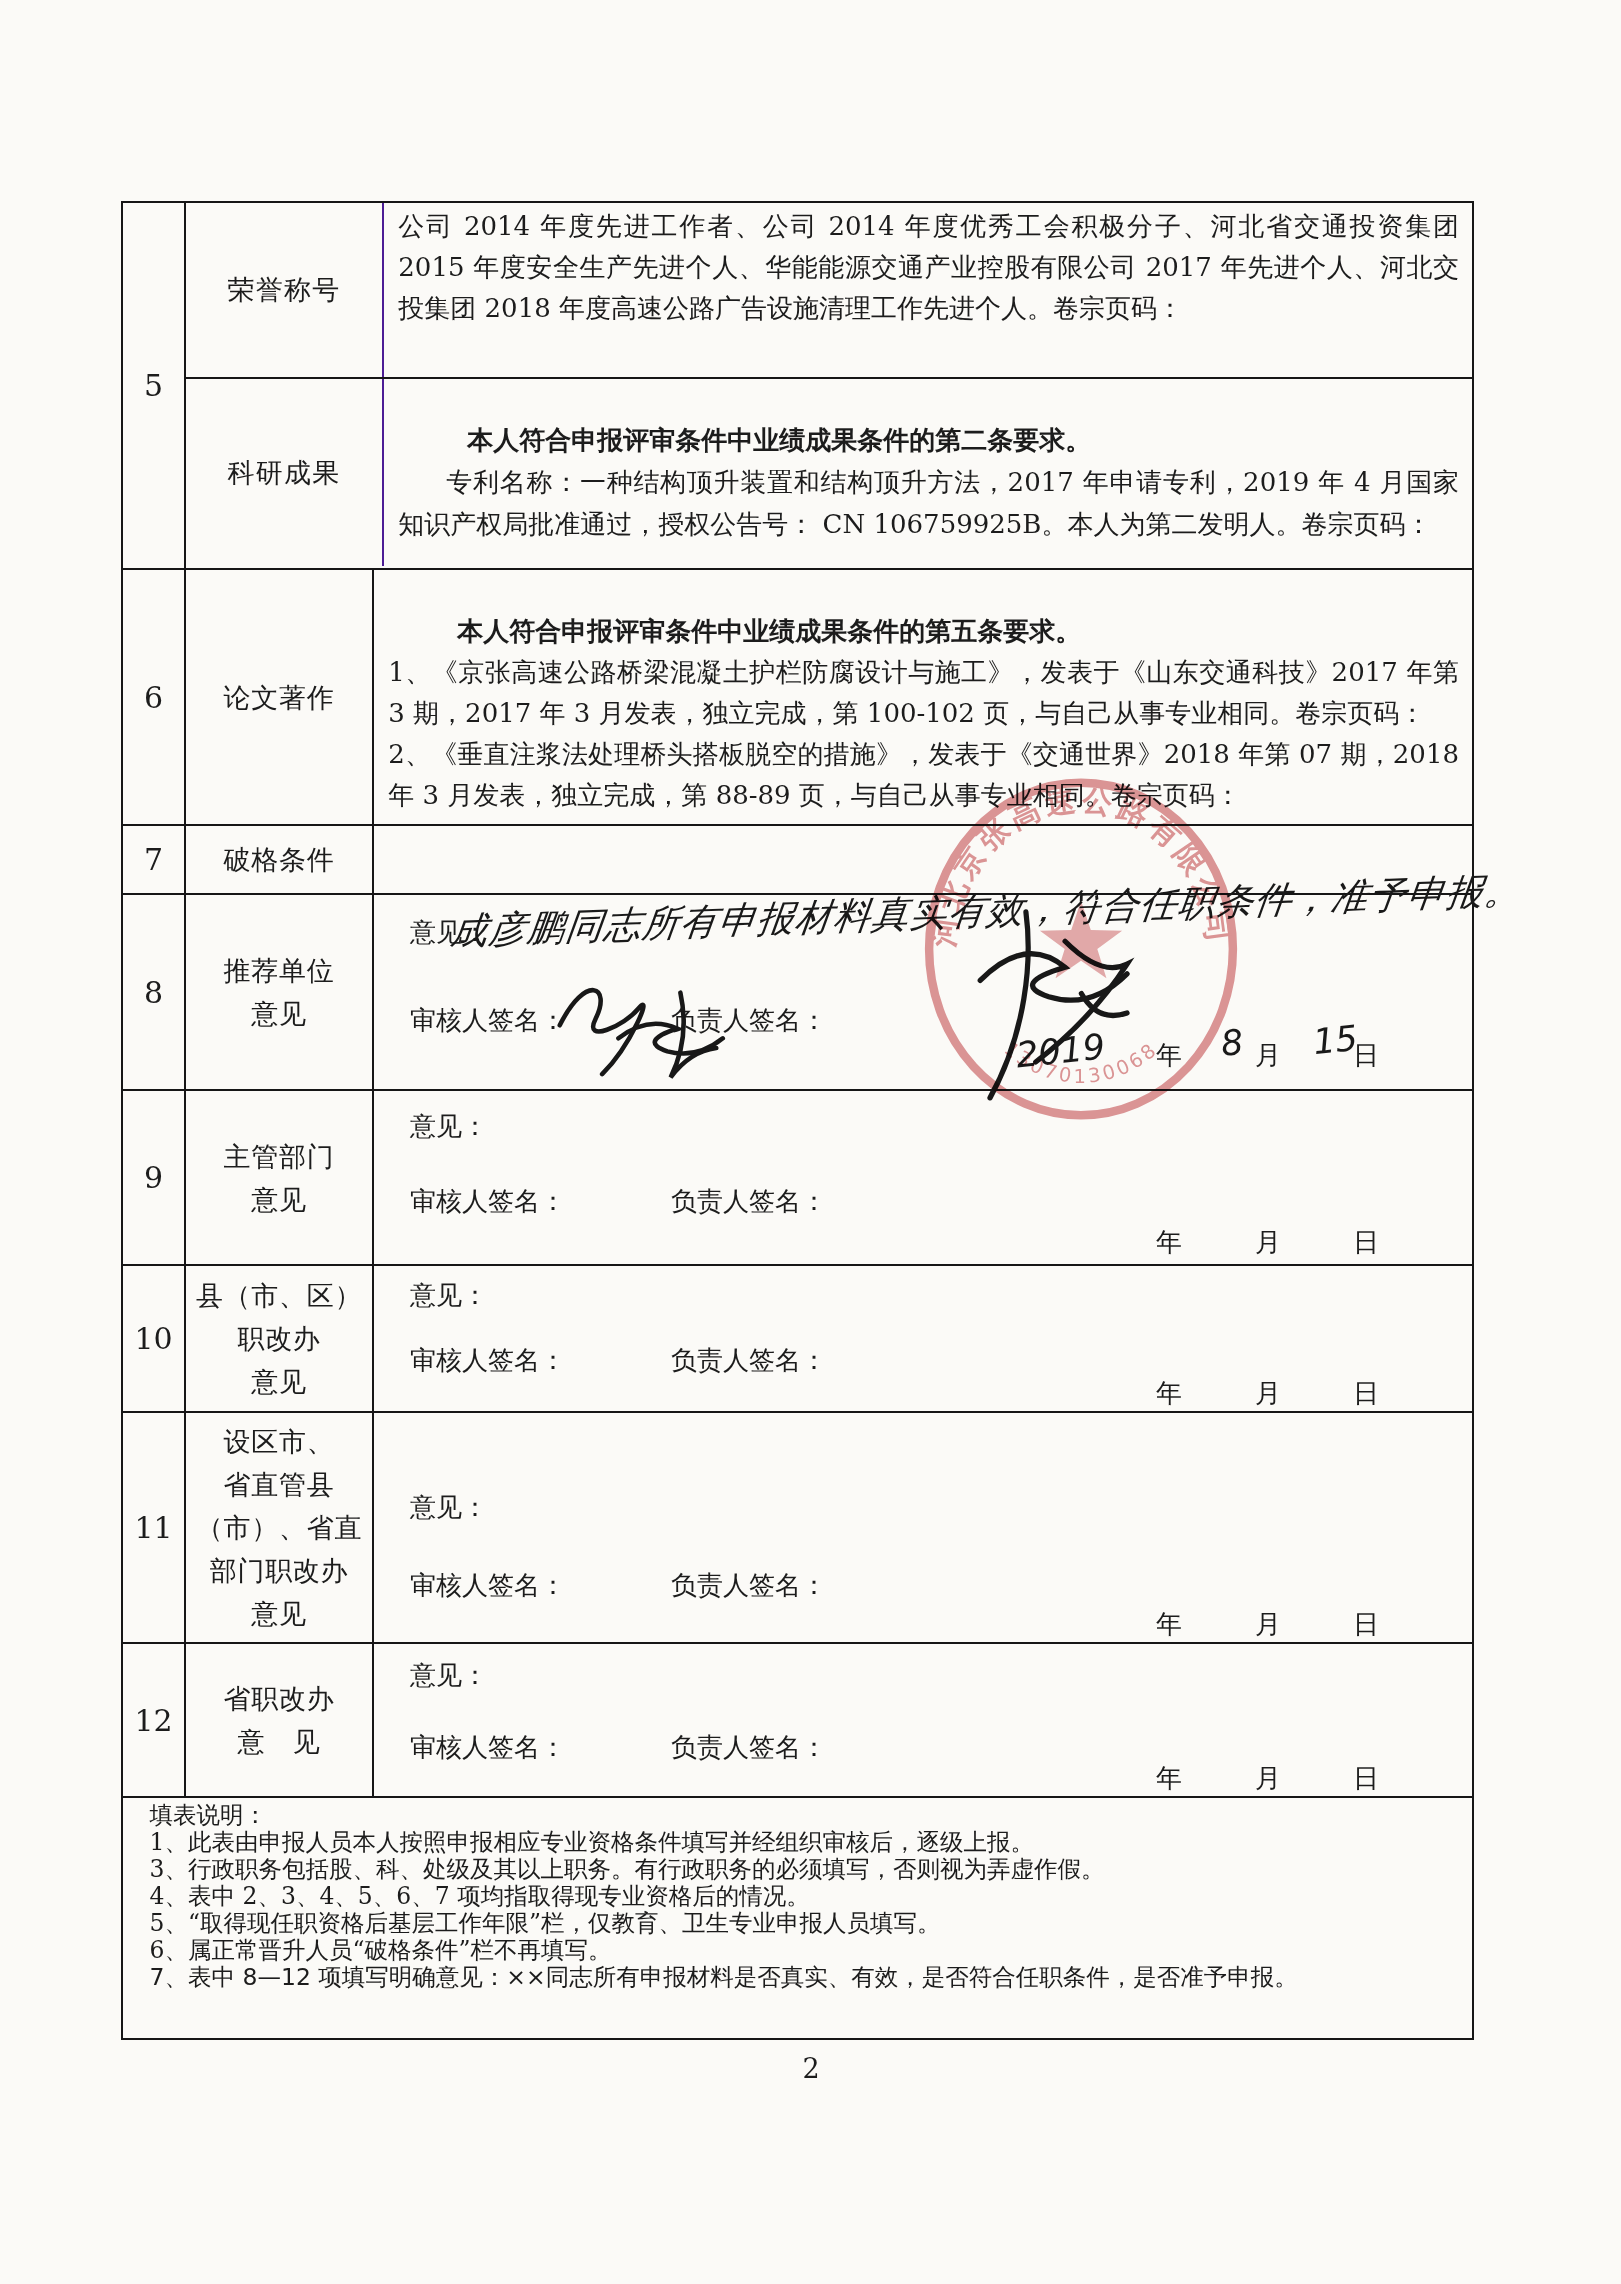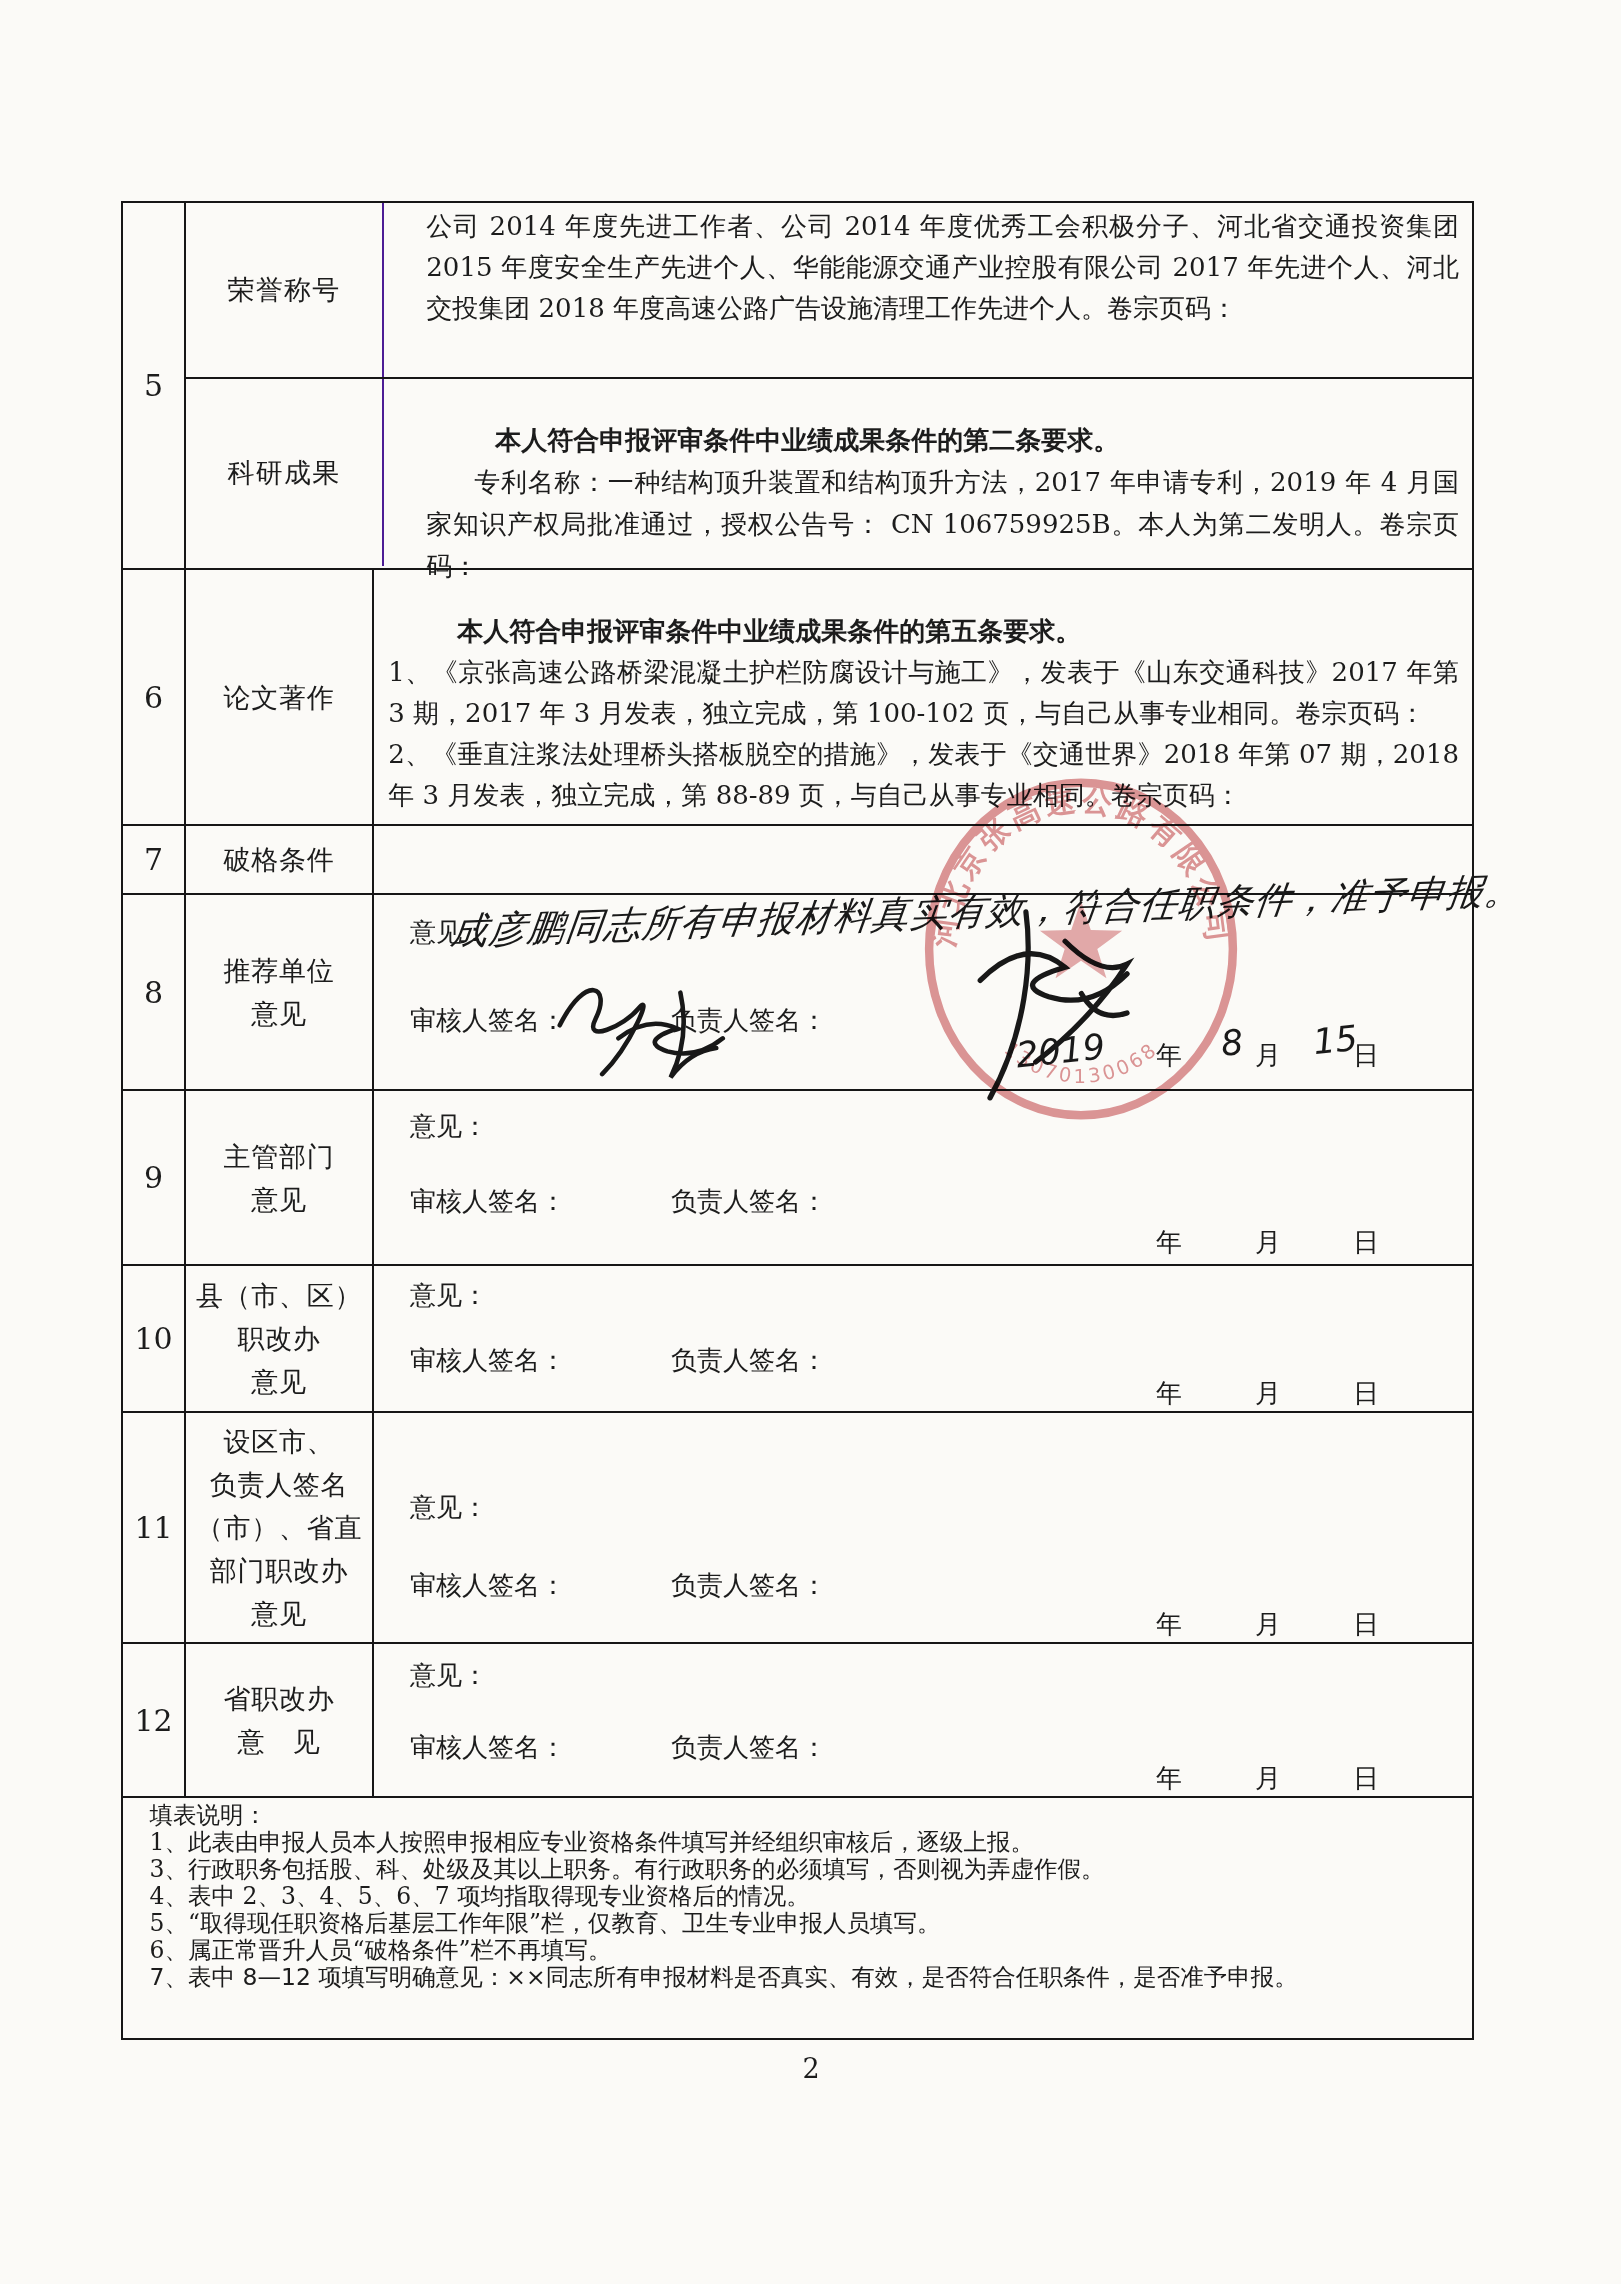--- a/index.html
+++ b/index.html
@@ -44,21 +44,21 @@
 
   
   .sub{display:flex;}
   .sub1{height:174px;}
   .sub2{height:189px;border-top:2px solid #161616;}
   .sublabel{
     width:198px;flex:0 0 198px;border-right:2px solid #4c1d95;
     display:flex;align-items:center;justify-content:center;
     font-size:27px;letter-spacing:1.3px;
   }
-  .subcontent{flex:1 1 auto;position:relative;padding-left:28px;}
+  .subcontent{flex:1 1 auto;position:relative;}
 
   p{margin:0;}
   .para{
     padding:3.9px 13px 0 14.3px;font-size:26px;line-height:42px;
     text-align:justify;text-justify:inter-ideograph;
   }
   .para.tight{line-height:41px;padding-top:2.6px;}
   .lead{
     font-family:"DejaVu Sans","Liberation Sans",sans-serif;font-weight:bold;
     font-size:26px;line-height:41px;padding:5.2px 13px 0 14.3px;
@@ -213,21 +213,21 @@
       <span class="oplabel d-year" style="top:110px;">年</span>
       <span class="oplabel d-month" style="top:110px;">月</span>
       <span class="oplabel d-day" style="top:110px;">日</span>
     </div>
   </div>
 
   <div class="trow h-r11">
     <div class="cno">11</div>
     <div class="clabel">
       <div>设区市、</div>
-      <div>负责人签名</div>
+      <div>省直管县</div>
       <div>（市）、省直</div>
       <div>部门职改办</div>
       <div>意见</div>
     </div>
     <div class="ccontent">
       <span class="oplabel op-opinion" style="top:77px;">意见：</span>
       <span class="oplabel op-reviewer" style="top:155px;">审核人签名：</span>
       <span class="oplabel op-head" style="top:155px;">负责人签名：</span>
       <span class="oplabel d-year" style="top:194px;">年</span>
       <span class="oplabel d-month" style="top:194px;">月</span>

